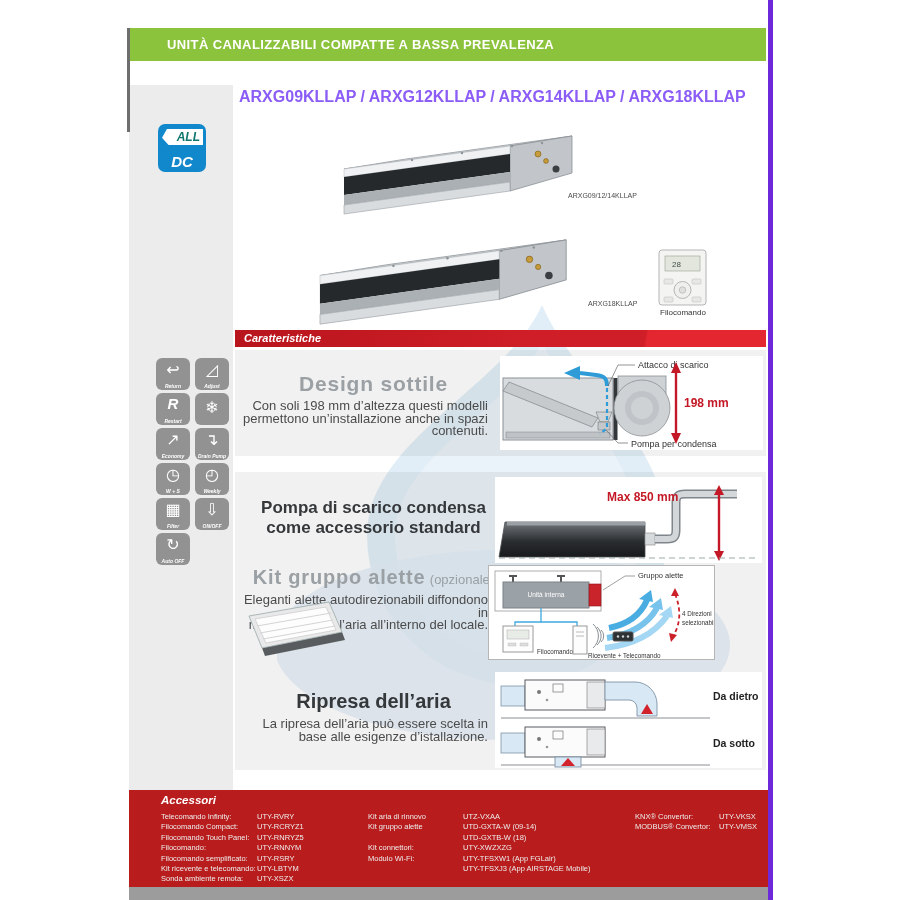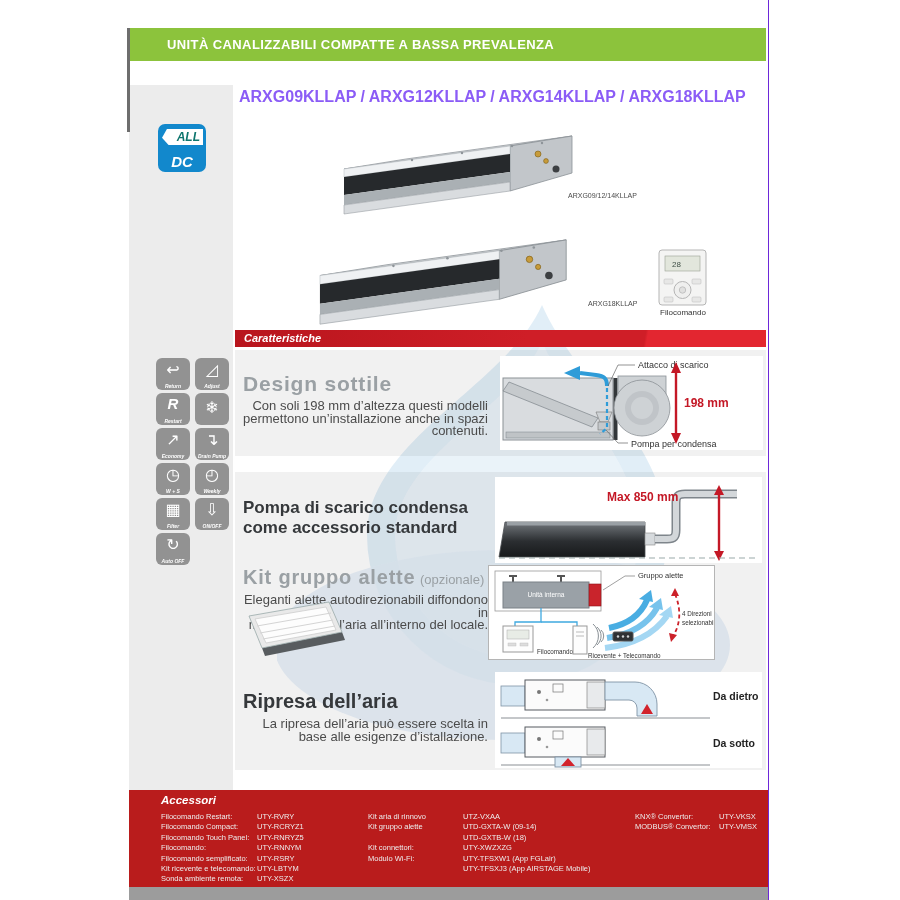--- a/index.html
+++ b/index.html
@@ -1,20 +1,20 @@
 <!DOCTYPE html>
 <html><head>
 <meta charset="utf-8">
 <style>
   html,body{margin:0;padding:0;background:#fff;}
   #canvas{position:relative;width:900px;height:900px;background:#fff;overflow:hidden;
           font-family:"Liberation Sans", sans-serif;}
   .abs{position:absolute;}
   #page{position:absolute;left:127px;top:0;width:641px;height:900px;background:#fff;
-        border-right:1px solid #6d28d9;}
+        border-right:5px solid #6d28d9;}
   .edge-shadow{position:absolute;left:0;top:28px;width:3px;height:104px;background:#6e6e6e;z-index:3;}
   .banner{position:absolute;left:2px;top:28px;width:637px;height:33px;background:#8cc33c;
           color:#fff;font-size:13px;font-weight:bold;letter-spacing:.4px;line-height:33px;
           padding-left:38px;box-sizing:border-box;z-index:2;}
   .doc-title{position:absolute;left:112px;top:88px;font-size:16px;font-weight:bold;color:#8b5cf6;z-index:2;}
   .sidebar{position:absolute;left:2px;top:85px;width:104px;height:705px;background:#ececec;}
   
   .logo{position:absolute;left:31px;top:124px;width:48px;height:48px;background:#1288cc;
         border-radius:7px;overflow:hidden;z-index:2;}
   .logo .band{position:absolute;left:4px;top:5px;right:3px;height:16px;background:#fff;
@@ -39,21 +39,21 @@
           background:linear-gradient(100deg,#b8151d 0%,#cf1e27 55%,#cf1e27 77%,#e32630 77.5%,#e32630 100%);
           color:#fff;font-size:11px;font-weight:bold;font-style:italic;line-height:17px;
           padding-left:9px;box-sizing:border-box;}
   
   .sec{position:absolute;left:108px;width:531px;background:#f1f1f1;}
   .sec>*{position:absolute;z-index:2;}
   .panel{background:#fff;}
   .g-title{font-weight:bold;color:#9aa0a4;letter-spacing:.8px;}
   .d-title{font-weight:bold;color:#35383b;}
   .body-txt{font-size:13px;line-height:12.5px;color:#4b4b4b;text-align:right;}
-  .ta-r{text-align:left;}
+  .ta-r{text-align:center;margin-left:8px;}
   
   .footer{position:absolute;left:2px;top:790px;width:639px;height:110px;background:#b91c1c;z-index:2;}
   .footer .strip{position:absolute;left:0;bottom:0;width:100%;height:13px;background:#9c9c9c;}
   .f-title{position:absolute;left:32px;top:4px;color:#fff;font-size:11.5px;font-weight:bold;font-style:italic;}
   .fcol{position:absolute;top:22px;display:grid;column-gap:0;font-size:7.5px;line-height:10.4px;color:#ededed;}
   .fcol span{white-space:nowrap;}
   #wm{position:absolute;left:150px;top:300px;z-index:1;pointer-events:none;mix-blend-mode:multiply;}
   svg text{font-family:"Liberation Sans",sans-serif;}
 </style>
 </head>
@@ -328,21 +328,21 @@
         <polygon points="66,94 80,94 73,86" fill="#d2232c"></polygon>
         <text x="218" y="75" font-size="10.5" font-weight="bold" fill="#222">Da sotto</text>
       </svg>
     </div>
 
     <div class="footer">
       <div class="strip"></div>
       <div class="f-title">Accessori</div>
 
       <div class="fcol" style="left:32px;grid-template-columns:96px auto">
-        <span>Filocomando Restart:</span>
+        <span>Telecomando Infinity:</span>
           <span>UTY-RVRY</span>
         <span>Filocomando Compact:</span>
           <span>UTY-RCRYZ1</span>
         <span>Filocomando Touch Panel:</span>
           <span>UTY-RNRYZ5</span>
         <span>Filocomando:</span>
           <span>UTY-RNNYM</span>
         <span>Filocomando semplificato:</span>
           <span>UTY-RSRY</span>
         <span>Kit ricevente e telecomando:</span>

